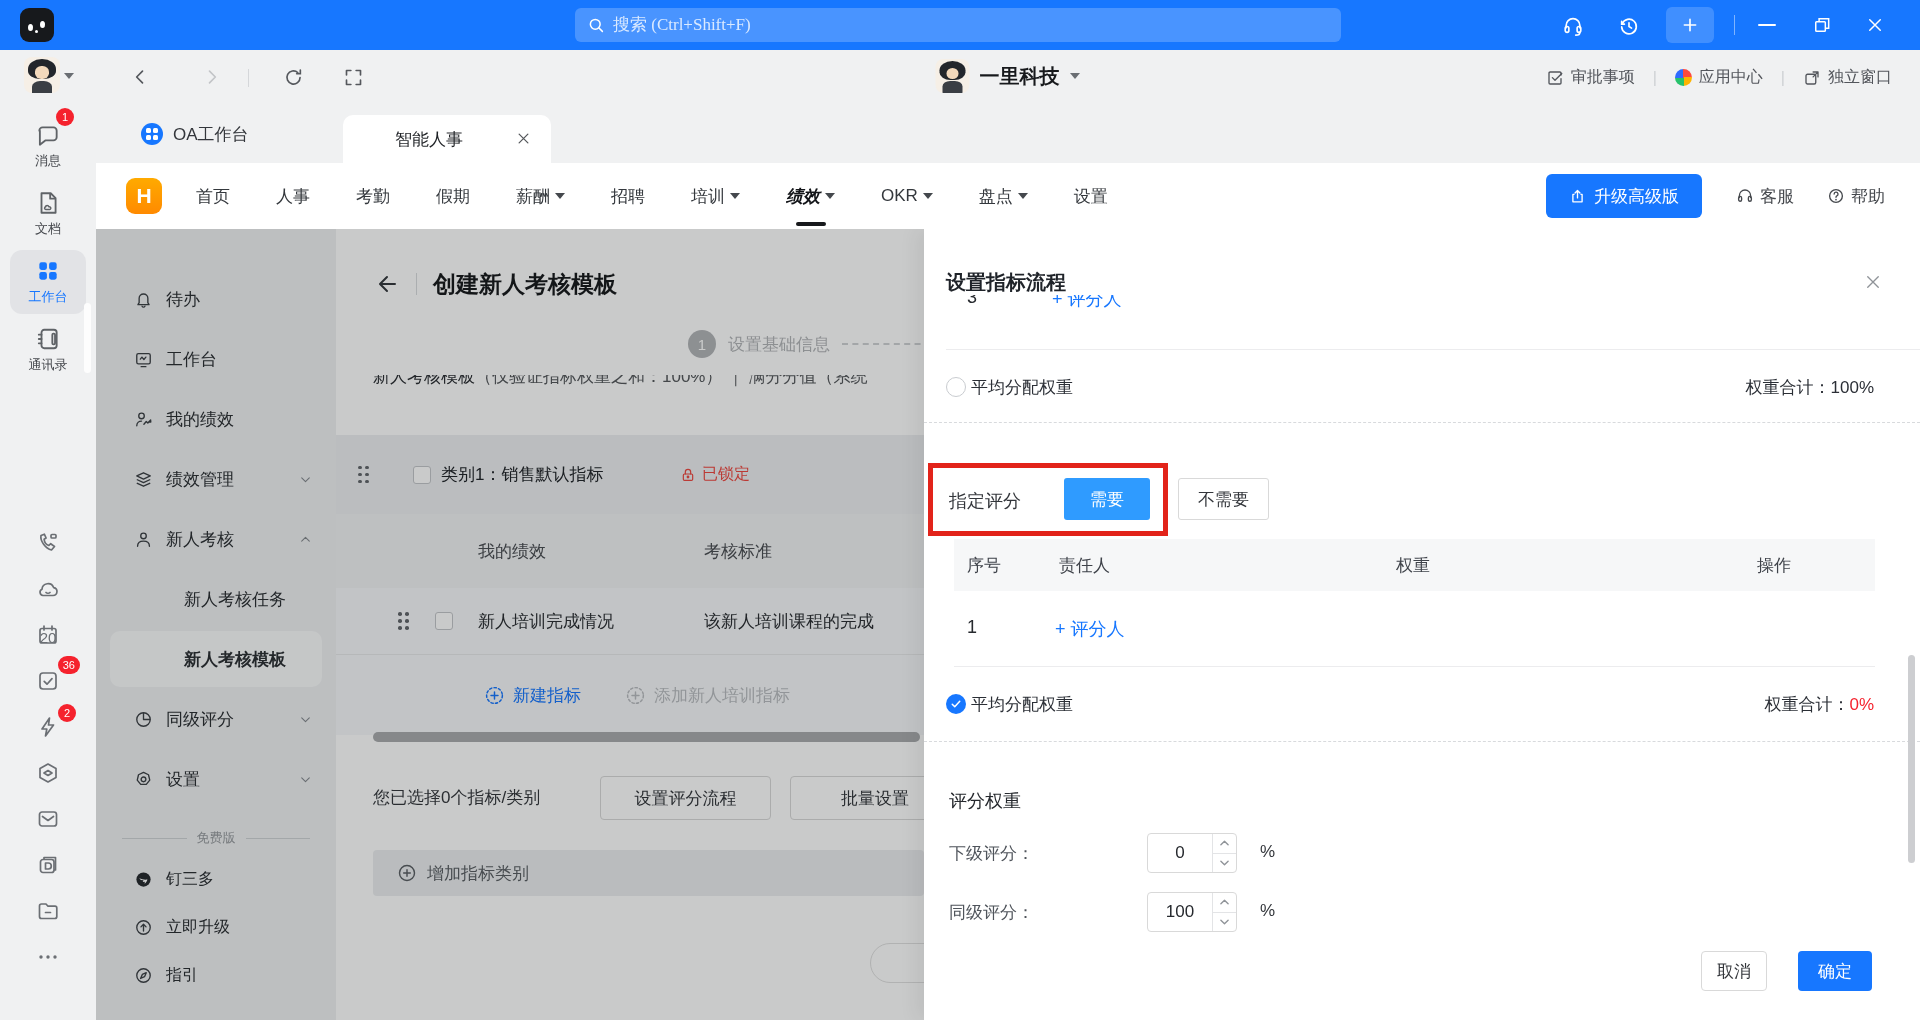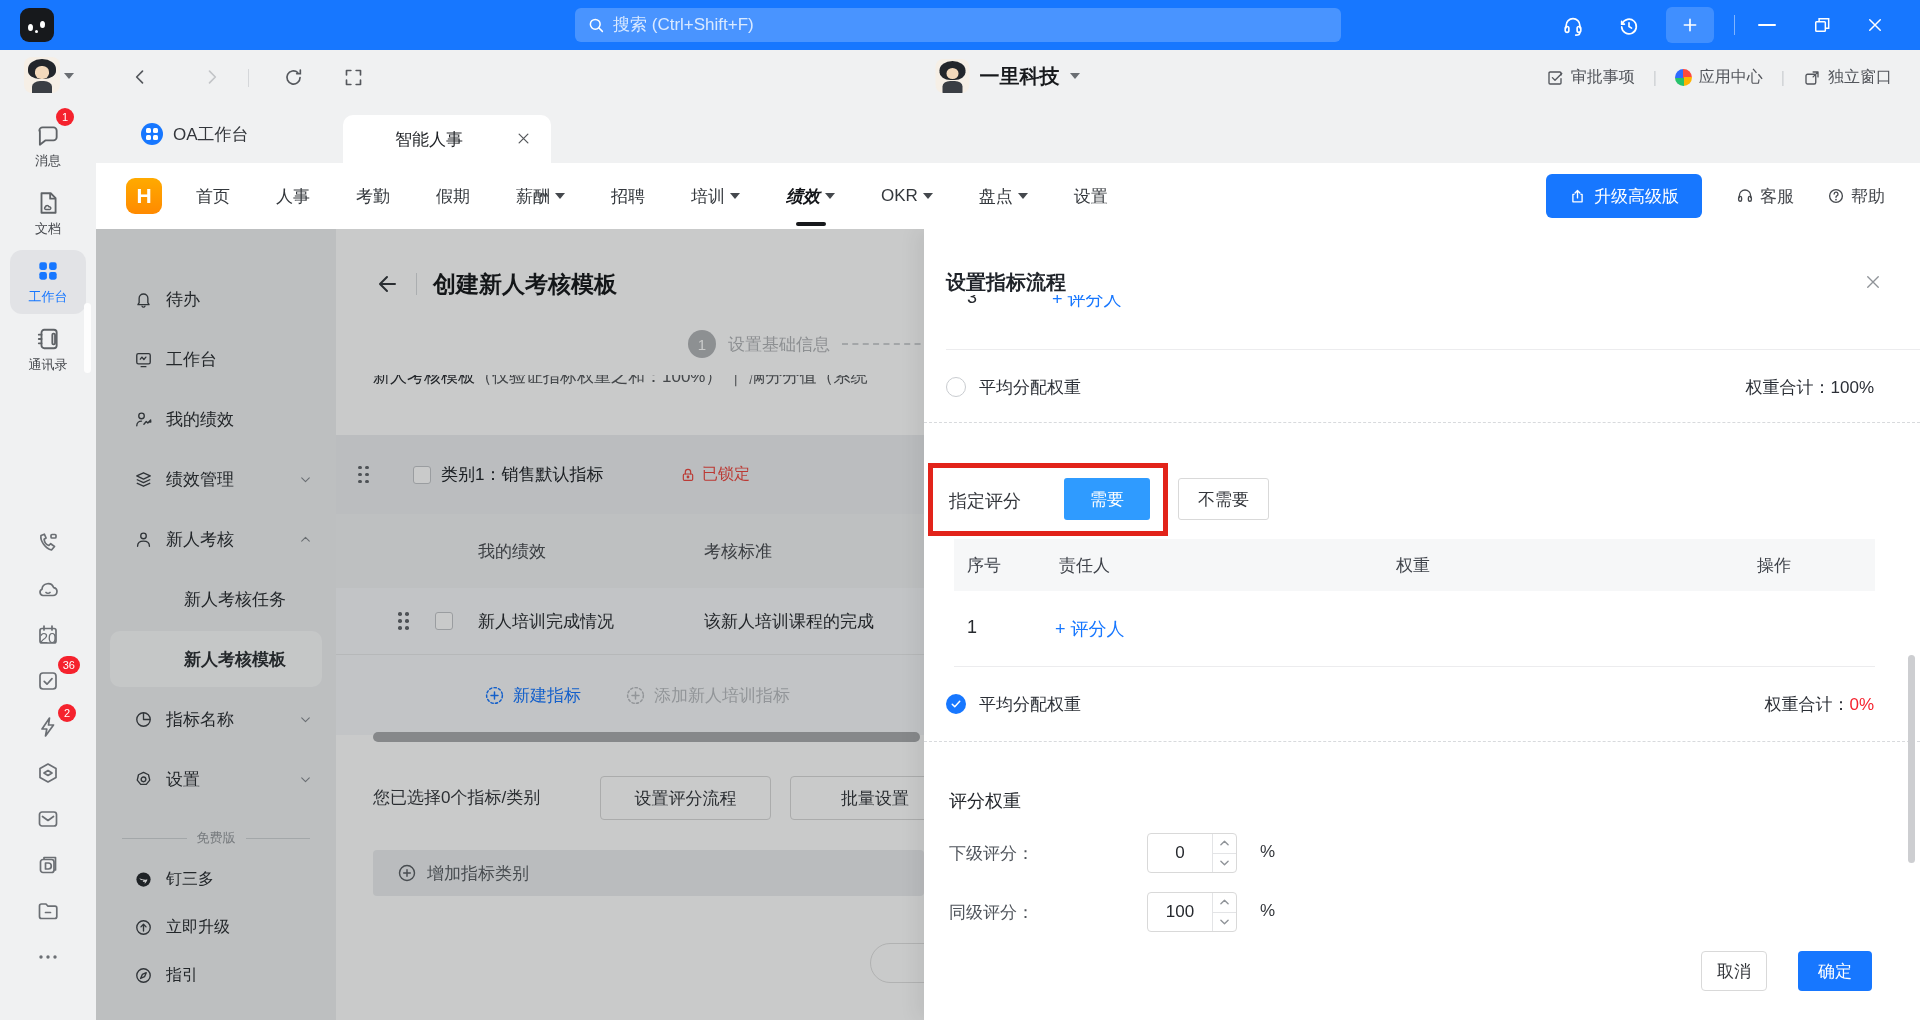--- a/index.html
+++ b/index.html
@@ -10,21 +10,21 @@
   svg { display:block; }
 
   
   .titlebar { position:absolute; left:0; top:0; right:0; height:50px; background:#1777ff; z-index:10; }
   .logo { position:absolute; left:20px; top:8px; width:34px; height:34px; border-radius:9px; background:#17191c; }
   .logo i { position:absolute; width:5px; height:7px; border-radius:50%; background:#fff; }
   .logo i.e1 { left:8px; top:16px; }
   .logo i.e2 { left:20px; top:13px; }
   .logo i.e3 { left:15px; top:22px; width:3px; height:3px; }
   .searchbox { position:absolute; left:575px; top:8px; width:766px; height:34px; border-radius:6px; background:rgba(255,255,255,.22); display:flex; align-items:center; padding:0 12px; gap:8px; }
-  .searchbox input { flex:1; background:transparent; border:none; outline:none; color:#fff; font-size:17px; font-family:Liberation Sans, sans-serif; }
+  .searchbox input { flex:1; background:transparent; border:none; outline:none; color:#fff; font-size:17px; font-family:Liberation Serif, serif; }
   .searchbox input::placeholder { color:rgba(255,255,255,.8); }
   .tb-ic { color:#fff; }
   .tb-btn { position:absolute; top:7px; height:36px; display:flex; align-items:center; justify-content:center; border-radius:6px; }
   .plusbtn { left:1666px; width:48px; background:rgba(255,255,255,.18); }
   .tb-sep { position:absolute; left:1734px; top:15px; width:1px; height:20px; background:rgba(255,255,255,.45); }
 
   
   .rail { position:absolute; left:0; top:50px; bottom:0; width:96px; background:#f0f1f2; z-index:5; }
   .rail-avatar { position:absolute; left:24px; top:7px; }
   .rail-caret { position:absolute; left:64px; top:22px; color:#6a6e73; }
@@ -131,21 +131,21 @@
 
   
   .panel { position:absolute; left:924px; top:229px; right:0; bottom:0; background:#fff; z-index:4; box-shadow:-8px 0 18px rgba(0,0,0,.06); }
   .p-title { position:absolute; left:22px; top:40px; font-size:20px; font-weight:bold; color:#1f2329; }
   .p-close { position:absolute; right:38px; top:44px; color:#8f9398; }
   .p-clip { position:absolute; left:0; top:66px; right:0; height:38px; overflow:hidden; }
   .p-clip .rowin { position:relative; margin-top:-22px; height:56px; }
   .p-clip .seq { position:absolute; left:43px; top:14px; font-size:18px; color:#26292e; }
   .p-clip .lnk { position:absolute; left:128px; top:14px; font-size:18px; color:#1777ff; }
   .p-div1 { position:absolute; left:22px; right:0; top:120px; border-top:1px solid #ececee; }
-  .radio-row { position:absolute; left:22px; right:46px; height:32px; display:flex; align-items:center; gap:13px; font-size:17px; color:#2b2f36; }
+  .radio-row { position:absolute; left:22px; right:46px; height:32px; display:flex; align-items:center; gap:5px; font-size:17px; color:#2b2f36; }
   .radio { width:20px; height:20px; border-radius:50%; border:1.5px solid #c9ccd0; background:#fff; }
   .radio.checked { border:none; background:#1777ff; display:flex; align-items:center; justify-content:center; color:#fff; }
   .r-total { margin-left:auto; font-size:17px; color:#2b2f36; }
   .red { color:#f5222d; }
   .p-dash { position:absolute; left:0; right:0; border-top:1px dashed #d8dadd; }
   .p-redbox { position:absolute; left:4px; top:234px; width:240px; height:73px; border:5px solid #e2231a; z-index:6; pointer-events:none; }
   .p-assign-label { position:absolute; left:25px; top:260px; font-size:18px; color:#33363b; }
   .seg-btn { position:absolute; top:249px; height:42px; display:flex; align-items:center; justify-content:center; font-size:17px; border-radius:3px; }
   .p-need { left:140px; width:86px; background:#2f9bff; color:#fff; }
   .p-noneed { left:254px; width:91px; background:#fff; border:1px solid #d9d9d9; color:#33363b; }
@@ -580,21 +580,21 @@
     <div class="side-item side-active">
       <span>新人考核模板</span>
     </div>
     <div class="side-item">
       <span>
           <svg width="19" height="19" viewBox="0 0 24 24" fill="none" stroke="#3c4045" stroke-width="1.7" stroke-linejoin="round">
             <circle cx="12" cy="12" r="8.5"></circle>
             <path d="M12 3.5V12h8.5"></path>
           </svg>
         </span>
-      <span>指标名称</span>
+      <span>同级评分</span>
       <span class="chev">
           <svg width="13" height="13" viewBox="0 0 24 24" fill="none" stroke="currentColor" stroke-width="2" stroke-linecap="round" stroke-linejoin="round">
             <path d="M5 9l7 7 7-7"></path>
           </svg>
         </span>
     </div>
     <div class="side-item">
       <span>
           <svg width="19" height="19" viewBox="0 0 24 24" fill="none" stroke="#3c4045" stroke-width="1.7" stroke-linejoin="round">
             <path d="M12 3l6.3 3 1.6 6.8-4.4 5.4H8.5L4.1 12.8 5.7 6z"></path>

